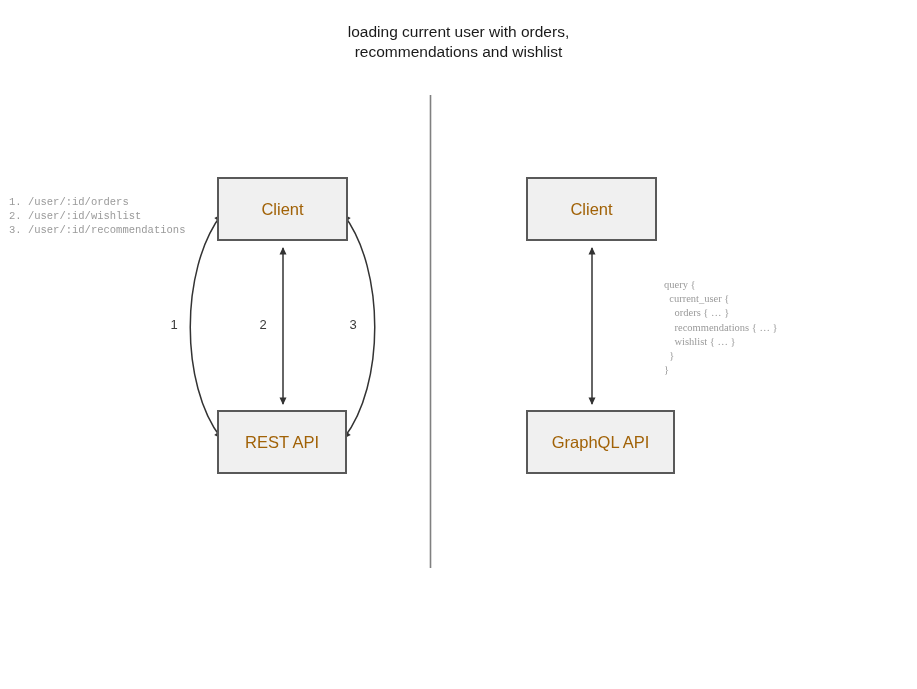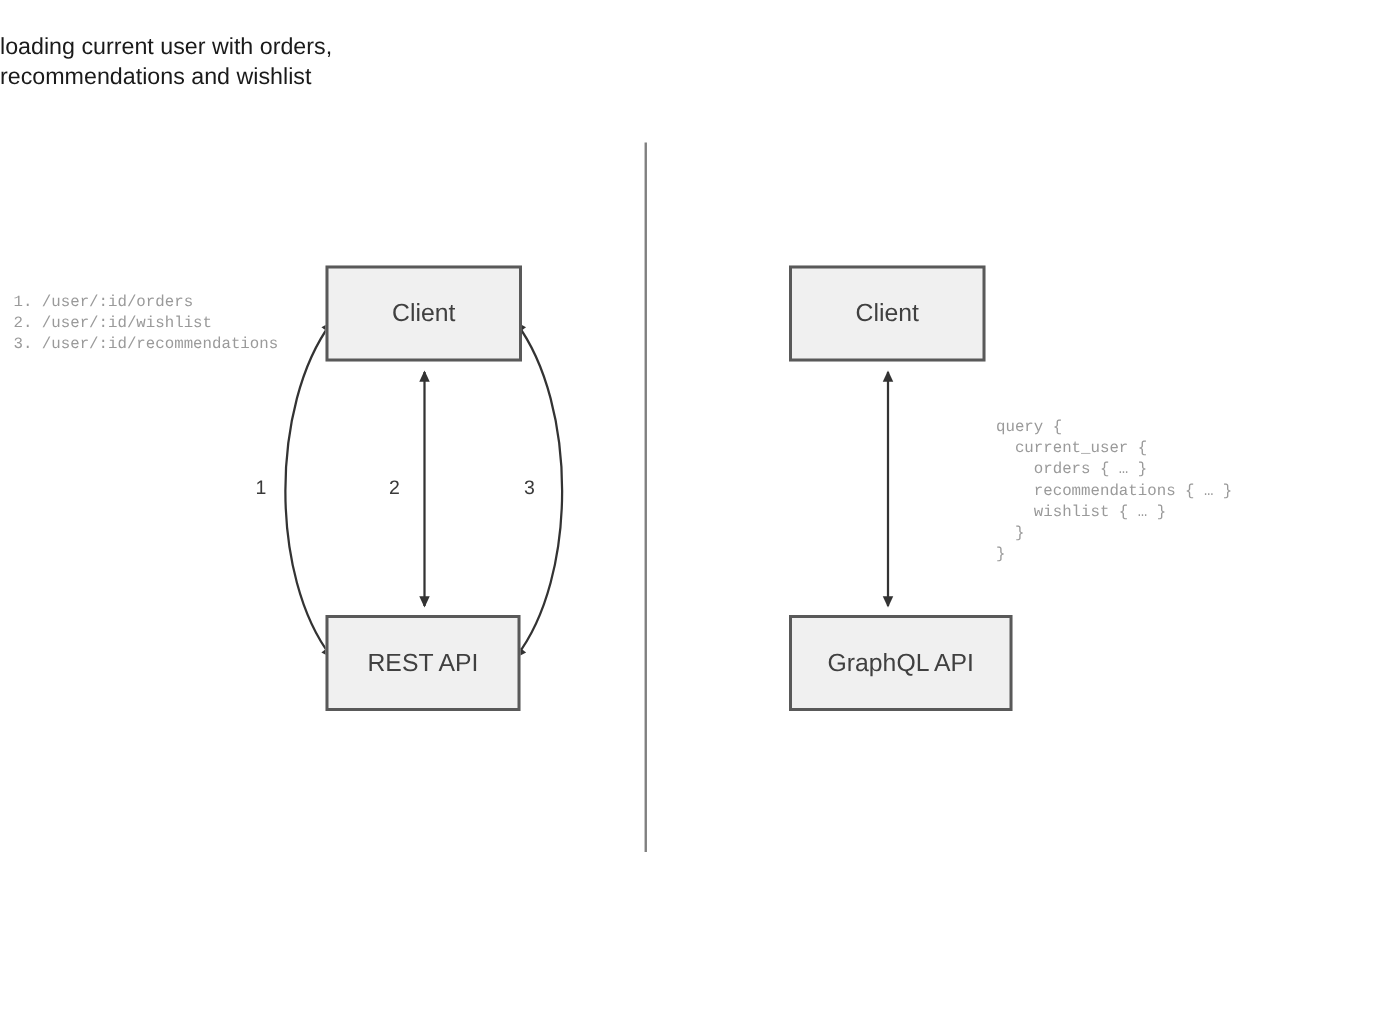--- a/index.html
+++ b/index.html
@@ -21,39 +21,39 @@
     top: 0;
     width: 917px;
     height: 689px;
   }
 
   .diagram-title {
     position: absolute;
     left: 0;
     top: 22px;
     width: 917px;
-    text-align: left;
+    text-align: center;
     font-family: "Liberation Sans", sans-serif;
     font-size: 15.5px;
     line-height: 20px;
     color: #1a1a1a;
     white-space: pre-line;
   }
 
   .node-box {
     position: absolute;
     box-sizing: border-box;
     background: #f0f0f0;
     border: 2px solid #595959;
     display: flex;
     align-items: center;
     justify-content: center;
     font-family: "Liberation Sans", sans-serif;
     font-size: 16.5px;
-    color: #404040;
+    color: #a16207;
   }
 
   #client-rest   { left: 217px; top: 177px; width: 131px; height: 64px; }
   #rest-api      { left: 217px; top: 410px; width: 130px; height: 64px; }
   #client-gql    { left: 526px; top: 177px; width: 131px; height: 64px; }
   #graphql-api   { left: 526px; top: 410px; width: 149px; height: 64px; }
 
   .edge-label {
     position: absolute;
     font-family: "Liberation Sans", sans-serif;
@@ -68,21 +68,21 @@
 
   .code-block {
     position: absolute;
     font-family: "Liberation Mono", "DejaVu Sans Mono", monospace;
     font-size: 10.5px;
     line-height: 14.2px;
     color: #9a9a9a;
     white-space: pre;
   }
   #rest-endpoints { left: 9px; top: 195px; }
-  #graphql-query  { left: 664px; top: 278px; }
+  #graphql-query  { left: 664px; top: 278px; font-family: Liberation Serif, serif; }
 </style>
 </head>
 <body>
 
 <svg id="canvas" viewBox="0 0 917 689" xmlns="http://www.w3.org/2000/svg">
   <defs>
     <marker id="ah-up" markerWidth="10" markerHeight="10" refX="5" refY="8" orient="auto-start-reverse" markerUnits="userSpaceOnUse">
       <path d="M 5 1 L 1.8 8.5 L 8.2 8.5 Z" fill="#333333"></path>
     </marker>
     <marker id="ah-end" markerWidth="10" markerHeight="10" refX="7" refY="4" orient="auto" markerUnits="userSpaceOnUse">

